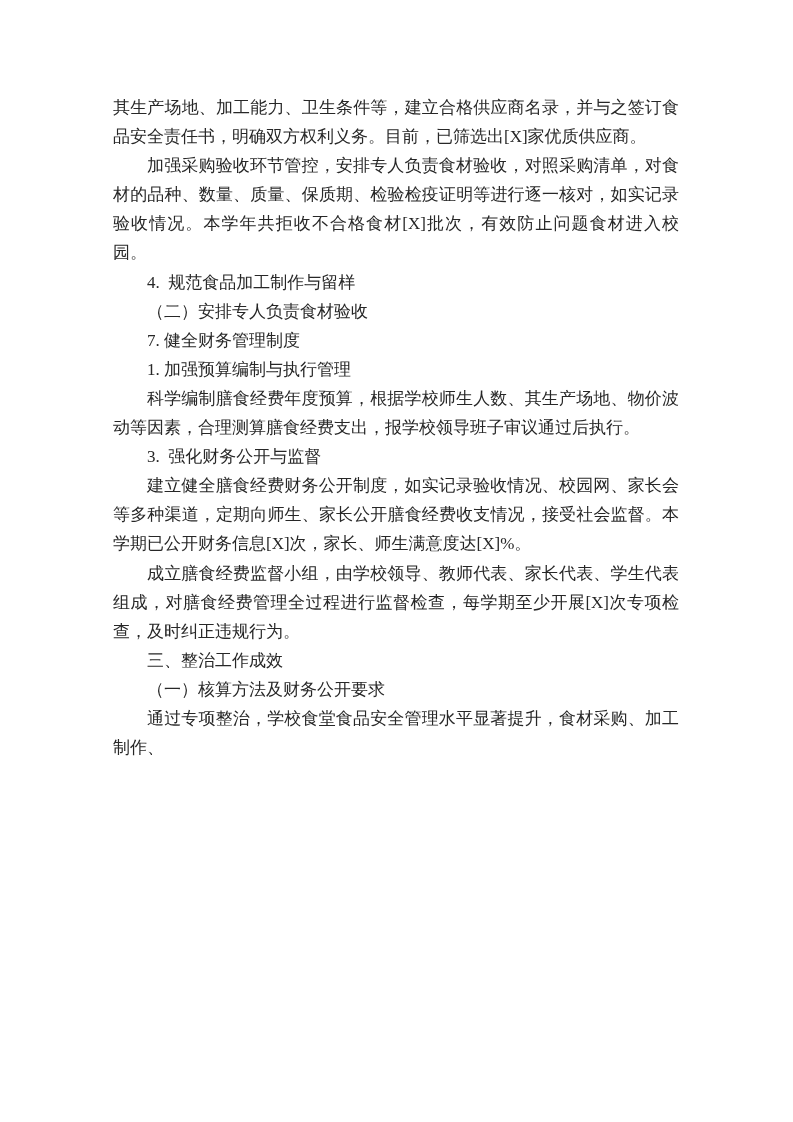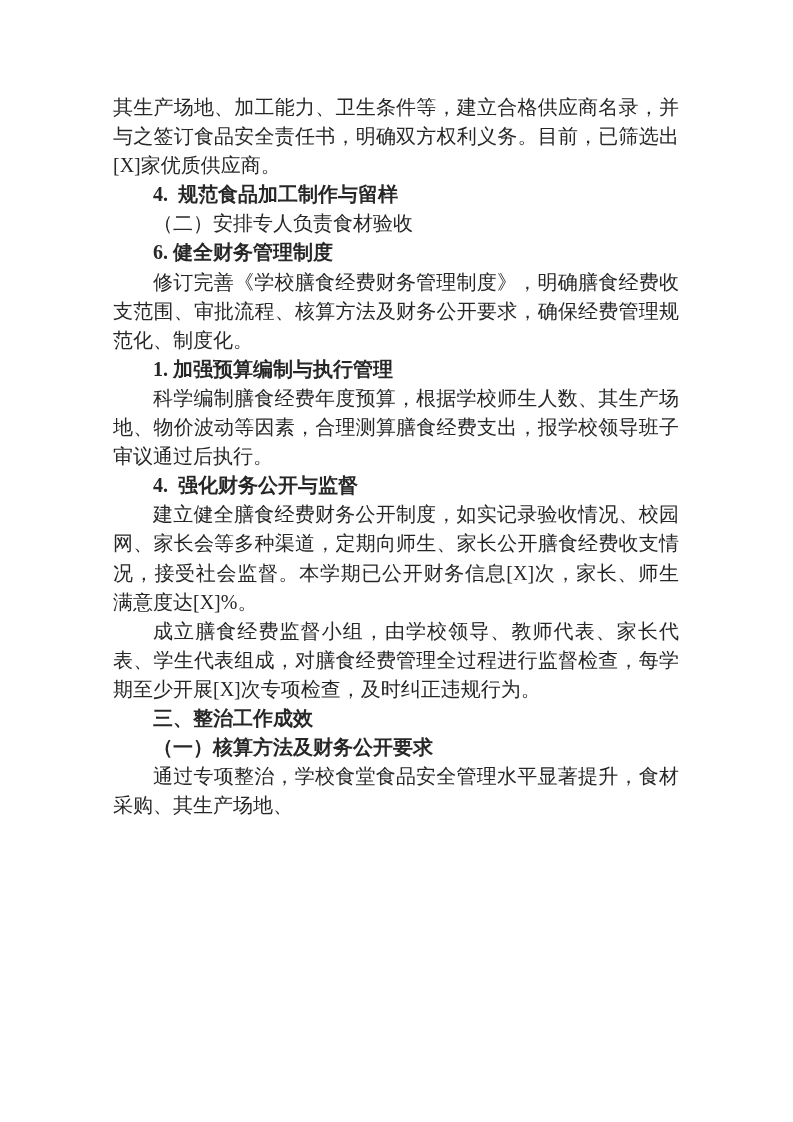--- a/index.html
+++ b/index.html
@@ -12,51 +12,51 @@
     height: 1122px;
     position: relative;
     overflow: hidden;
     font-family: "Liberation Serif", "DejaVu Serif", serif;
   }
   .doc {
     position: absolute;
     left: 113px;
     top: 93px;
     width: 566px;
-    font-size: 20px;
+    font-size: 17px;
     line-height: 29.1px;
     color: #272727;
   }
   .b {
     margin: 0;
     padding: 0;
     text-align: justify;
     text-indent: 2em;
   }
   .noindent {
     text-indent: 0;
   }
   .h {
     text-align: left;
     white-space: pre-wrap;
   }
   .bold {
-    font-weight: bold;
+    font-weight: normal;
   }
 </style>
 </head>
 <body>
 
 <div class="doc">
   <p class="b noindent">其生产场地、加工能力、卫生条件等，建立合格供应商名录，并与之签订食品安全责任书，明确双方权利义务。目前，已筛选出[X]家优质供应商。</p>
+  <p class="b">加强采购验收环节管控，安排专人负责食材验收，对照采购清单，对食材的品种、数量、质量、保质期、检验检疫证明等进行逐一核对，如实记录验收情况。本学年共拒收不合格食材[X]批次，有效防止问题食材进入校园。</p>
   <p class="b h bold">4.  规范食品加工制作与留样</p>
   <p class="b h">（二）安排专人负责食材验收</p>
-  <p class="b h bold">6. 健全财务管理制度</p>
-  <p class="b">修订完善《学校膳食经费财务管理制度》，明确膳食经费收支范围、审批流程、核算方法及财务公开要求，确保经费管理规范化、制度化。</p>
+  <p class="b h bold">7. 健全财务管理制度</p>
   <p class="b h bold">1. 加强预算编制与执行管理</p>
   <p class="b">科学编制膳食经费年度预算，根据学校师生人数、其生产场地、物价波动等因素，合理测算膳食经费支出，报学校领导班子审议通过后执行。</p>
-  <p class="b h bold">4.  强化财务公开与监督</p>
+  <p class="b h bold">3.  强化财务公开与监督</p>
   <p class="b">建立健全膳食经费财务公开制度，如实记录验收情况、校园网、家长会等多种渠道，定期向师生、家长公开膳食经费收支情况，接受社会监督。本学期已公开财务信息[X]次，家长、师生满意度达[X]%。</p>
   <p class="b">成立膳食经费监督小组，由学校领导、教师代表、家长代表、学生代表组成，对膳食经费管理全过程进行监督检查，每学期至少开展[X]次专项检查，及时纠正违规行为。</p>
   <p class="b h bold">三、整治工作成效</p>
   <p class="b h bold">（一）核算方法及财务公开要求</p>
-  <p class="b">通过专项整治，学校食堂食品安全管理水平显著提升，食材采购、其生产场地、</p>
+  <p class="b">通过专项整治，学校食堂食品安全管理水平显著提升，食材采购、加工制作、</p>
 </div>
 
 </body></html>

